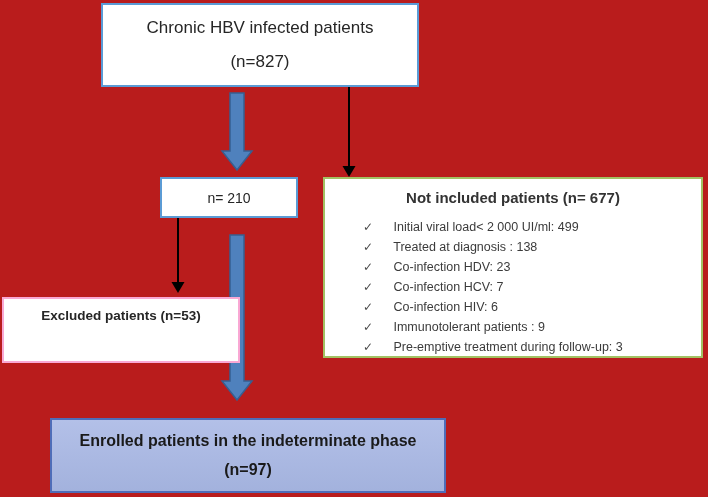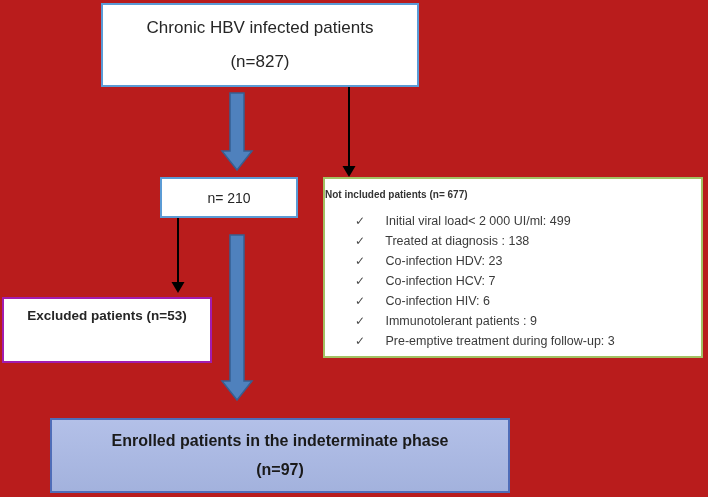--- a/index.html
+++ b/index.html
@@ -50,63 +50,63 @@
   }
   
   .box-green {
     left: 323px; top: 177px;
     width: 380px; height: 181px;
     border: 2px solid #a3c163;
     text-align: left;
     color: #3b3b3b;
   }
   .box-green .green-title {
-    text-align: left;
+    text-align: center;
     font-weight: bold;
-    font-size: 10px;
+    font-size: 15px;
     margin-top: 10px;
     color: #333333;
   }
   .box-green ul {
     list-style: none;
     margin: 11px 0 0 0;
-    padding: 0 0 0 30px;
+    padding: 0 0 0 38px;
     font-size: 12.5px;
   }
   .box-green li {
     line-height: 20px;
     white-space: nowrap;
   }
   .check {
     display: inline-block;
     width: 14px;
     margin-right: 13px;
     color: #4a4a4a;
     font-size: 12px;
   }
   
   .box-red {
     left: 2px; top: 297px;
-    width: 210px; height: 66px;
-    border: 2px solid #a21caf;
+    width: 238px; height: 66px;
+    border: 2px solid #f9a8d4;
     color: #262626;
   }
   .box-red .red-title {
     font-weight: bold;
     font-size: 13.5px;
     margin-top: 9px;
   }
   .box-red .red-sub {
     font-size: 13.5px;
     margin-top: 15px;
   }
   
   .box-enrolled {
     left: 50px; top: 418px;
-    width: 460px; height: 75px;
+    width: 396px; height: 75px;
     border: 2px solid #4f6db8;
     background: linear-gradient(#b3c0e8, #a3b2dd);
     display: flex; flex-direction: column;
     justify-content: space-evenly; align-items: center;
     font-weight: bold;
     font-size: 16px;
     color: #1a1a1a;
   }
 </style>
 </head>

